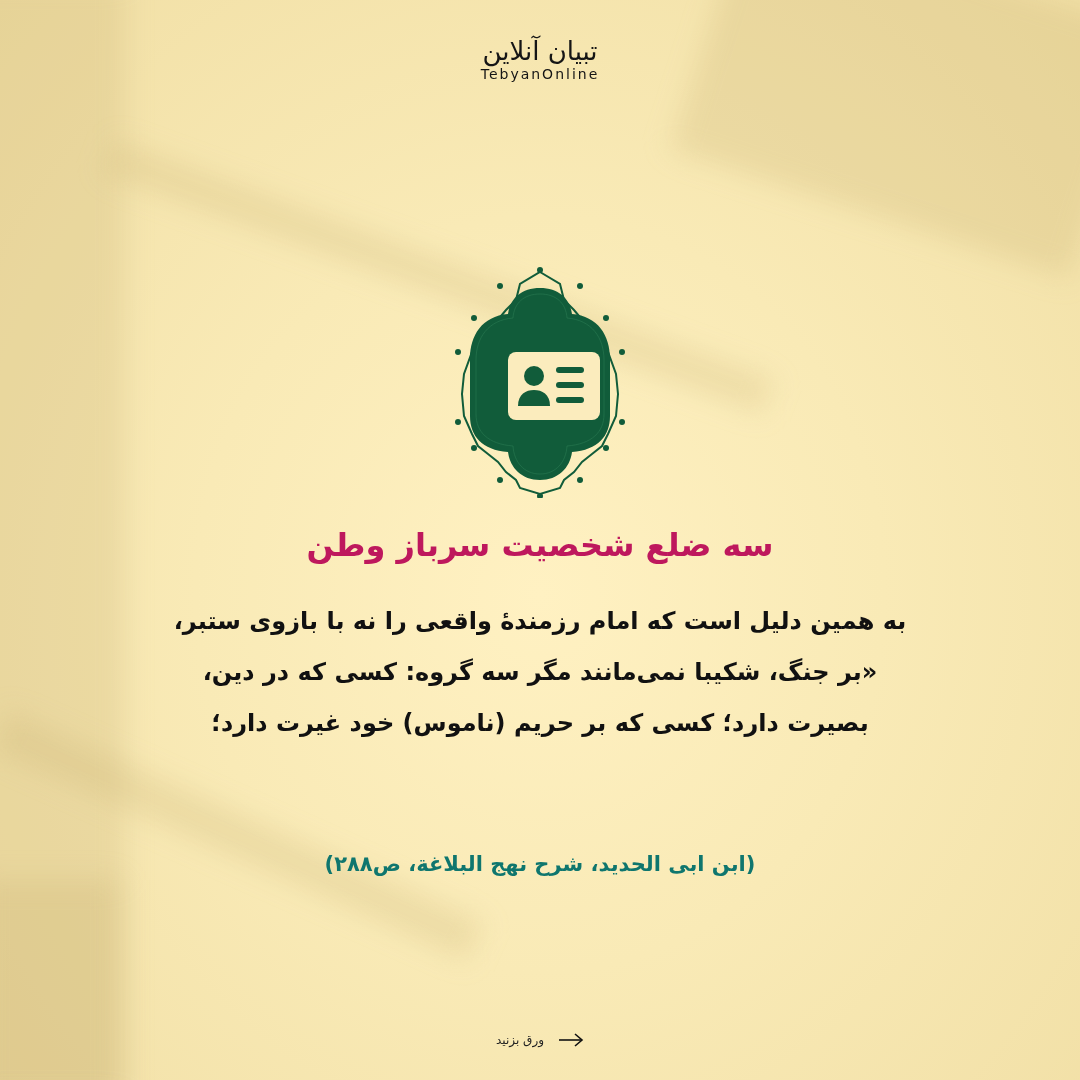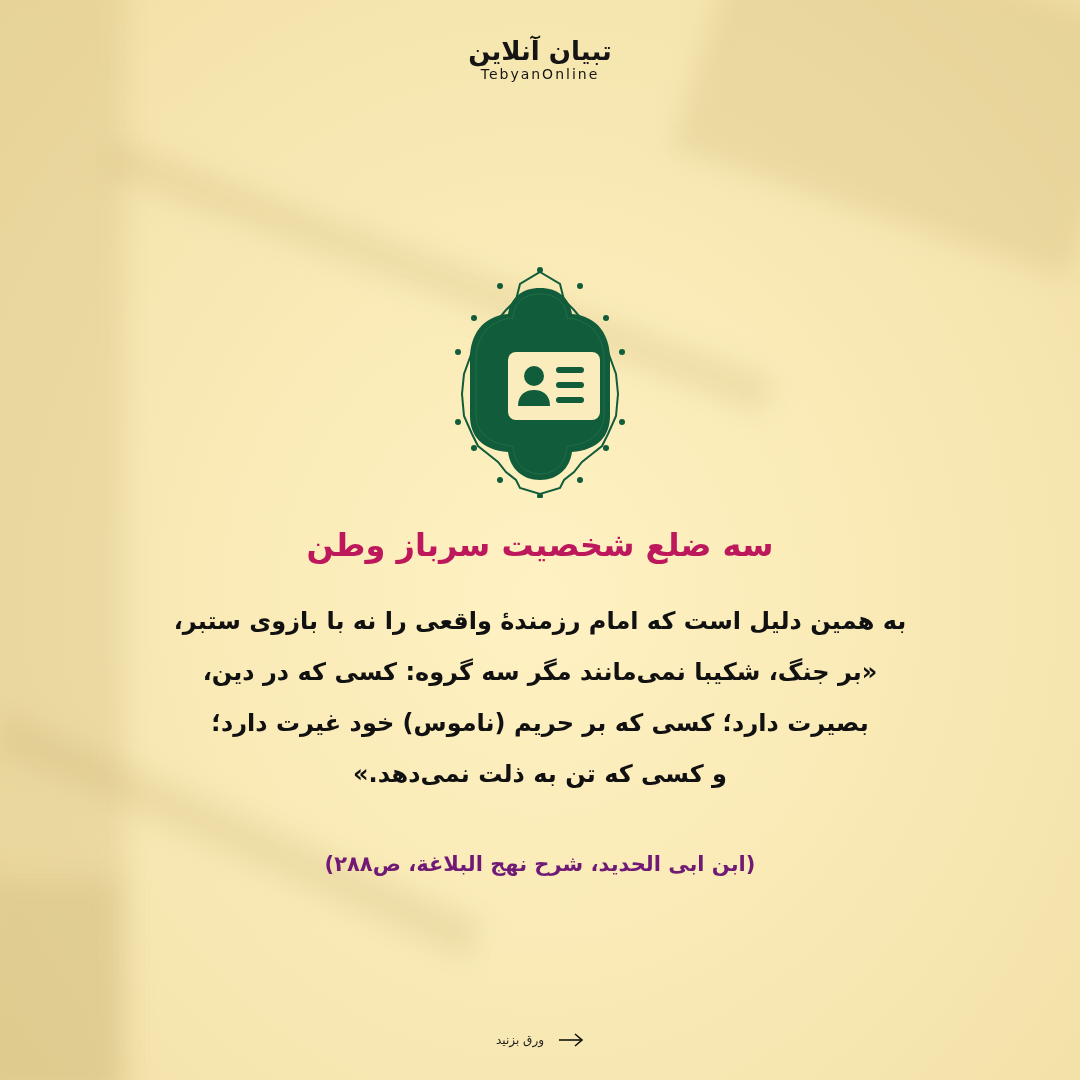--- a/index.html
+++ b/index.html
@@ -8,32 +8,32 @@
   .bg { position:absolute; inset:0; overflow:hidden;
         background: radial-gradient(ellipse at 50% 55%, #fff1c2 0%, #f9eab6 45%, #f1dfa5 100%); }
   .shadow { position:absolute; background:rgba(200,175,110,0.25); filter:blur(14px); }
   .s1 { left:-40px; top:-20px; width:165px; height:1120px; }
   .s2 { left:110px; top:140px; width:700px; height:34px; transform:rotate(20deg); transform-origin:left; }
   .s3 { left:700px; top:-40px; width:420px; height:260px; transform:rotate(18deg); }
   .s4 { left:0; top:710px; width:520px; height:40px; transform:rotate(24deg); transform-origin:left; }
   .s5 { left:-20px; top:880px; width:140px; height:220px; }
 
   .logo { position:absolute; top:36px; left:0; width:1080px; text-align:center; }
-  .logo-fa { font-size:26px; font-weight:bold; color:#151515; direction:rtl; letter-spacing:-0.5px; line-height:30px; }
+  .logo-fa { font-size:26px; font-weight:normal; color:#151515; direction:rtl; letter-spacing:-0.5px; line-height:30px; }
   .logo-en { font-size:14px; color:#151515; letter-spacing:2px; }
 
   .emblem { position:absolute; left:452px; top:266px; width:176px; height:232px; }
 
   .title { position:absolute; top:526px; left:0; width:1080px; text-align:center;
            font-size:32px; font-weight:bold; color:#be185d; direction:rtl; }
   .body { position:absolute; top:596px; left:120px; width:840px; text-align:center;
           direction:rtl; color:#111; font-size:24px; font-weight:bold; }
   .body .line { height:51px; line-height:51px; white-space:nowrap; }
   .ref { position:absolute; top:852px; left:0; width:1080px; text-align:center;
-         direction:rtl; font-size:21px; font-weight:bold; color:#701a75; }
+         direction:rtl; font-size:21px; font-weight:bold; color:#0f766e; }
   .swipe { position:absolute; top:1028px; left:490px; width:100px; height:24px;
            display:flex; align-items:center; justify-content:center; gap:14px; direction:ltr; }
   .swipe-label { font-size:12px; color:#222; direction:rtl; }
 </style>
 </head>
 <body>
 
 <div class="bg">
   <div class="shadow s1"></div>
   <div class="shadow s2"></div>
@@ -87,21 +87,20 @@
     <rect x="104" y="131" width="28" height="6" rx="3" fill="#115c3a"></rect>
   </svg>
 </div>
 
 <div class="title">سه ضلع شخصیت سرباز وطن</div>
 
 <div class="body">
   <div class="line">به همین دلیل است که امام رزمندۀ واقعی را نه با بازوی ستبر،</div>
   <div class="line">«بر جنگ، شکیبا نمی‌مانند مگر سه گروه: کسی که در دین،</div>
   <div class="line">بصیرت دارد؛ کسی که بر حریم (ناموس) خود غیرت دارد؛</div>
-  <div class="line">و کسی که تن به ذلت نمی‌دهد.»</div>
 </div>
 
 <div class="ref">(ابن ابی الحدید، شرح نهج البلاغة، ص۲۸۸)</div>
 
 <div class="swipe">
   <span class="swipe-label">ورق بزنید</span>
   <svg width="26" height="14" viewBox="0 0 26 14">
     <line x1="1" y1="7" x2="23" y2="7" stroke="#111" stroke-width="1.6"></line>
     <polyline points="17,1 24,7 17,13" fill="none" stroke="#111" stroke-width="1.6"></polyline>
   </svg>

